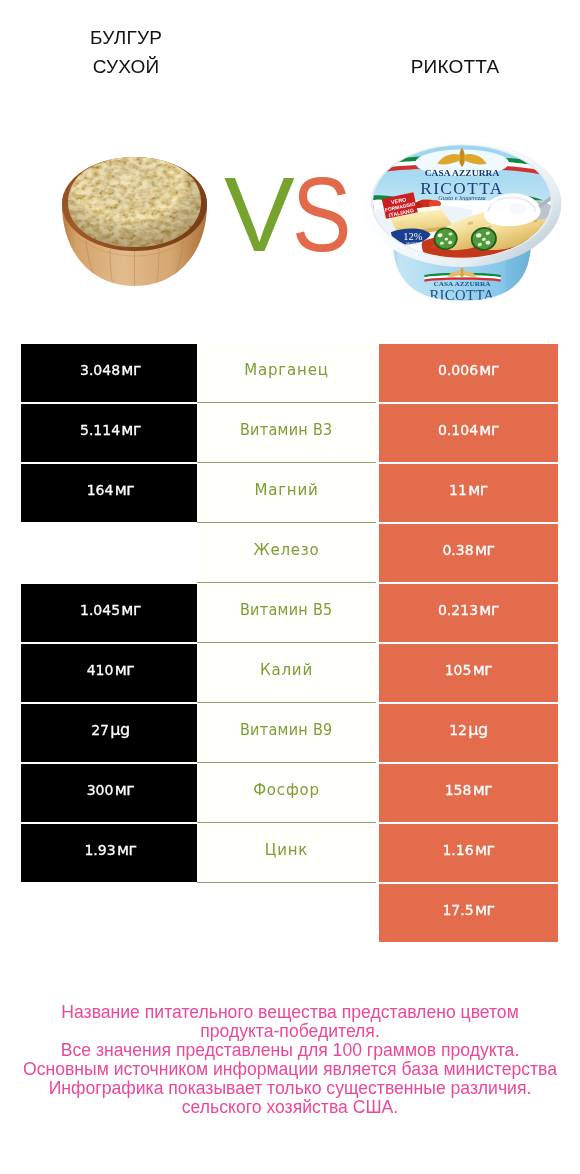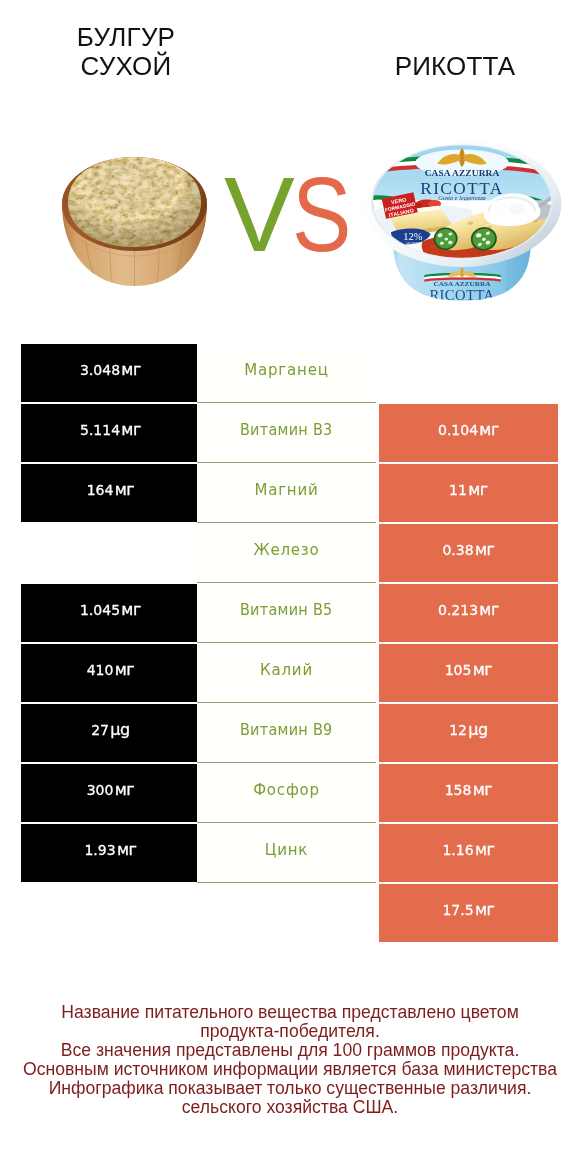--- a/index.html
+++ b/index.html
@@ -1,39 +1,39 @@
 <!DOCTYPE html>
 <html><head>
 <meta charset="utf-8">
 <style>
   html,body{margin:0;padding:0;}
   body{width:580px;height:1174px;background:#ffffff;font-family:"Liberation Sans",sans-serif;-webkit-font-smoothing:antialiased;}
   .page{position:relative;width:580px;height:1174px;overflow:hidden;}
   
   .hdr{position:absolute;left:0;top:0;width:580px;height:330px;}
-  .ttl{position:absolute;text-align:center;color:#111;font-size:26px;line-height:29px;letter-spacing:.2px;white-space:pre-line;}
+  .ttl{position:absolute;text-align:center;color:#111;font-size:19px;line-height:29px;letter-spacing:.2px;white-space:pre-line;}
   .ttl-l{left:26px;top:23px;width:200px;}
   .ttl-r{left:355px;top:52px;width:200px;}
   .imgsvg{position:absolute;left:0;top:0;}
   .vs{position:absolute;left:221px;top:164px;width:134px;height:100px;font-size:106px;line-height:100px;font-weight:400;}
   .vs .v{color:#76a22e;position:absolute;left:3px;top:0;}
   .vs .s{color:#e2694a;position:absolute;left:71px;top:0;display:inline-block;transform:scaleX(0.84);transform-origin:left top;}
   
   .tbl{position:absolute;left:21px;top:344px;width:537px;}
   .row{position:relative;height:60px;}
   .cell{position:absolute;top:0;height:58px;display:flex;align-items:center;justify-content:center;box-sizing:border-box;padding-bottom:7px;}
   .c-l{left:0;width:179px;background:#000000;color:#fff;}
   .c-m{left:176px;width:179px;background:#fffffb;color:#7c9d35;border-bottom:1px solid #94a072;height:59px;}
   .c-r{left:358px;width:179px;background:#e26c4c;color:#fff;}
   .val{font-family:"DejaVu Sans",sans-serif;font-size:14px;font-weight:400;-webkit-text-stroke:0.3px currentColor;}
   .val .u{font-size:16px;margin-left:-3.2px;letter-spacing:-0.4px;}
   .nut{font-family:"DejaVu Sans",sans-serif;font-size:15px;font-weight:400;letter-spacing:0.8px;display:inline-block;white-space:nowrap;}
   .nut.sq{transform:scaleX(0.96);letter-spacing:0.3px;}
   
-  .foot{position:absolute;left:0;top:1003px;width:580px;text-align:center;color:#7f1d1d;font-family:"Liberation Sans",sans-serif;font-size:17.6px;line-height:19.1px;}
+  .foot{position:absolute;left:0;top:1003px;width:580px;text-align:center;color:#ec4899;font-family:"Liberation Sans",sans-serif;font-size:17.6px;line-height:19.1px;}
 </style>
 </head>
 <body>
 
 <div class="page">
   <div class="hdr">
     <div class="ttl ttl-l">БУЛГУР
 СУХОЙ</div>
     <div class="ttl ttl-r">РИКОТТА</div>
     <svg class="imgsvg" width="580" height="330" viewBox="0 0 580 330" aria-hidden="true">
@@ -256,20 +256,23 @@
       </div>
   </div>
   <div class="tbl">
       <div class="row">
         <div class="cell c-l">
           <span class="val">3.048 <span class="u">мг</span></span>
         </div>
         <div class="cell c-m">
           <span class="nut">Марганец</span>
         </div>
+        <div class="cell c-r">
+          <span class="val">0.006 <span class="u">мг</span></span>
+        </div>
       </div>
       <div class="row">
         <div class="cell c-l">
           <span class="val">5.114 <span class="u">мг</span></span>
         </div>
         <div class="cell c-m">
           <span class="nut sq">Витамин B3</span>
         </div>
         <div class="cell c-r">
           <span class="val">0.104 <span class="u">мг</span></span>

